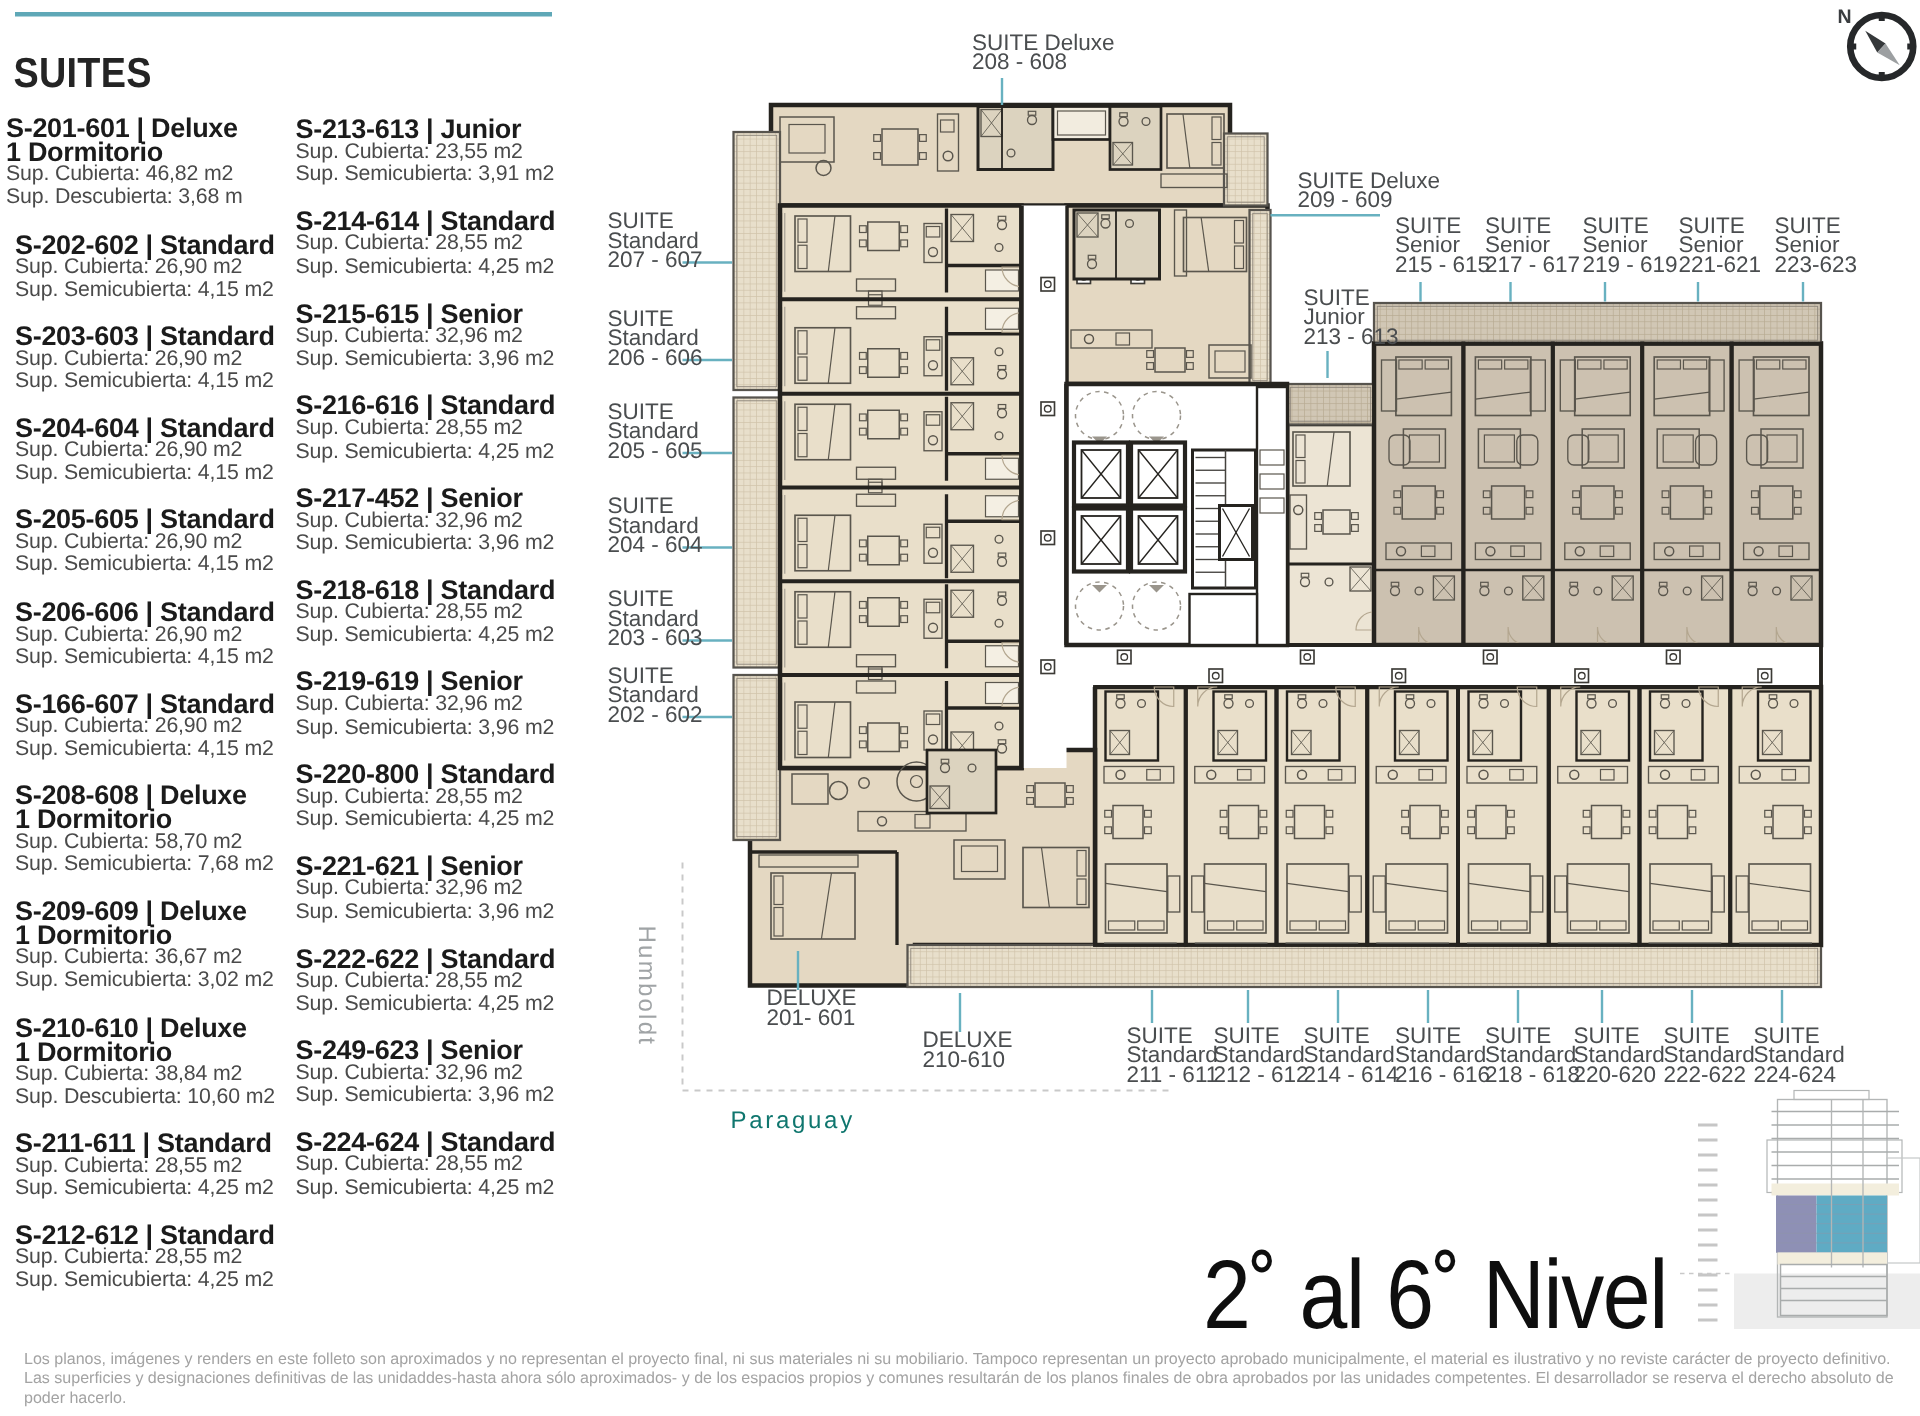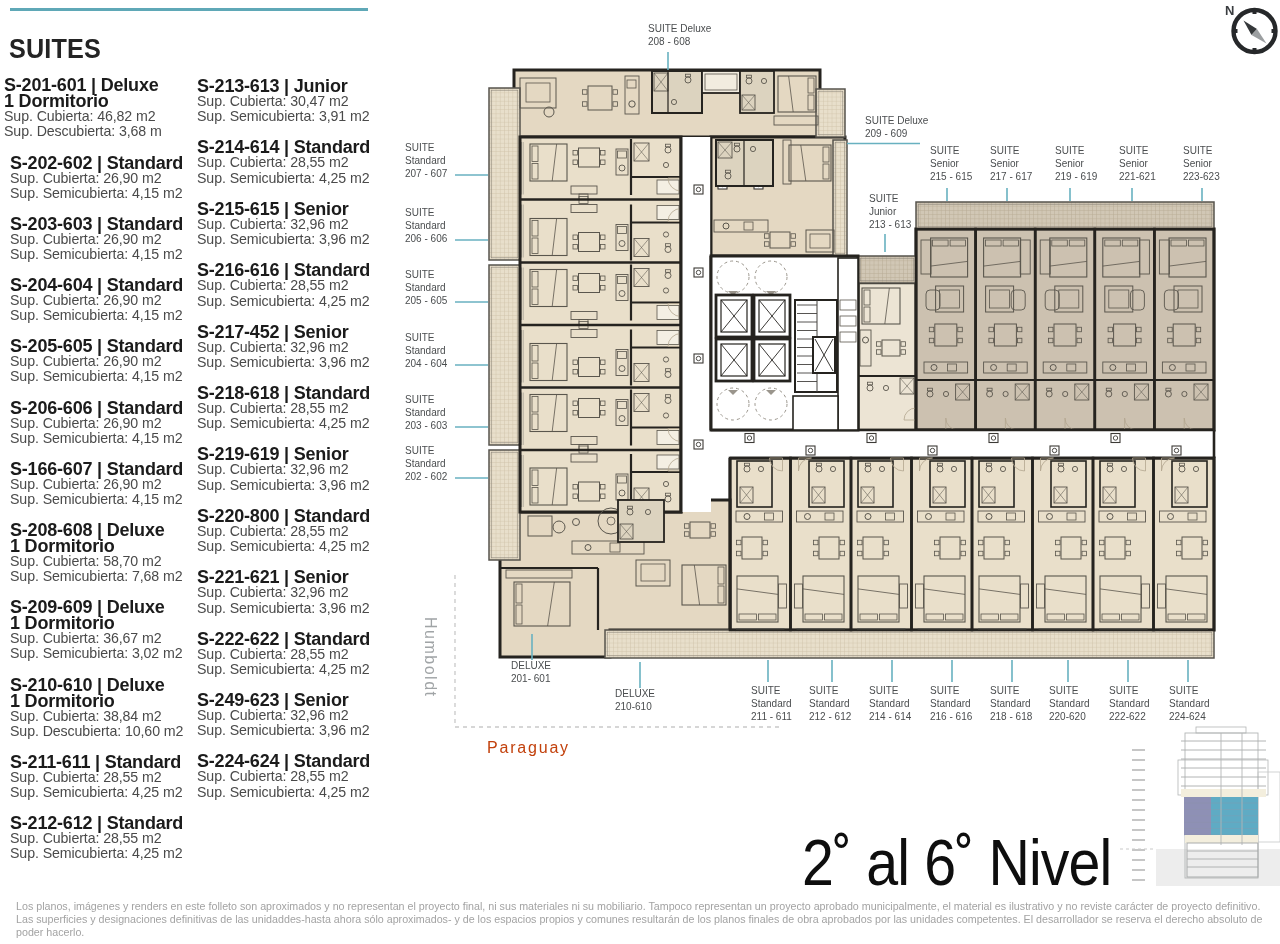--- a/index.html
+++ b/index.html
@@ -1,24 +1,24 @@
 <!DOCTYPE html>
 <html><head><meta charset="utf-8">
 <style>
 html,body{margin:0;padding:0;background:#fff;width:1280px;height:944px;overflow:hidden}
 body{font-family:"Liberation Sans",sans-serif;position:relative}
 .plan{position:absolute;left:0;top:0;width:1280px;height:944px}
 .entry{position:absolute;width:190px}
 .et{font-size:18px;font-weight:bold;color:#1b1b1b;line-height:16px;letter-spacing:-.2px;white-space:nowrap}
 .eb{font-size:14.2px;color:#4a4a4a;line-height:15.4px;white-space:nowrap;letter-spacing:-.1px}
-.pl{position:absolute;font-size:10px;color:#4a4d4f;line-height:13px;white-space:nowrap}
+.pl{position:absolute;font-size:15px;color:#4a4d4f;line-height:13px;white-space:nowrap}
 .title{position:absolute;left:802px;top:825px;font-size:65px;color:#0e0e0e;letter-spacing:-1px;white-space:nowrap;transform:scaleX(0.882);transform-origin:0 0}
 .foot{position:absolute;left:16px;top:900px;font-size:10.7px;color:#a3a3a3;line-height:13px;width:1264px}
 .humboldt{position:absolute;left:421px;top:617px;font-size:16px;color:#a0a4a6;letter-spacing:1.5px;writing-mode:vertical-rl}
-.paraguay{position:absolute;left:487px;top:739px;font-size:16px;color:#c2410c;letter-spacing:1.8px}
+.paraguay{position:absolute;left:487px;top:739px;font-size:16px;color:#0f766e;letter-spacing:1.8px}
 .topline{position:absolute;left:10px;top:8px;width:358px;height:2.6px;background:#5fa8b7}
 h1{position:absolute;left:9px;top:33px;font-size:28px;margin:0;color:#242424;letter-spacing:.2px;font-weight:bold;transform:scaleX(0.9);transform-origin:0 0}
 </style></head><body>
 
 <div class="topline"></div>
 
 <h1>SUITES</h1>
 
 <div class="entry" style="left:4px;top:77px">
     <div class="et">S-201-601 | Deluxe</div>
@@ -80,21 +80,21 @@
     <div class="eb">Sup. Semicubierta: 4,25 m2</div>
   </div>
 <div class="entry" style="left:10px;top:815px">
     <div class="et">S-212-612 | Standard</div>
     <div class="eb">Sup. Cubierta: 28,55 m2</div>
     <div class="eb">Sup. Semicubierta: 4,25 m2</div>
   </div>
 
 <div class="entry" style="left:197px;top:78.0px">
     <div class="et">S-213-613 | Junior</div>
-    <div class="eb">Sup. Cubierta: 30,47 m2</div>
+    <div class="eb">Sup. Cubierta: 23,55 m2</div>
     <div class="eb">Sup. Semicubierta: 3,91 m2</div>
   </div>
 <div class="entry" style="left:197px;top:139.4px">
     <div class="et">S-214-614 | Standard</div>
     <div class="eb">Sup. Cubierta: 28,55 m2</div>
     <div class="eb">Sup. Semicubierta: 4,25 m2</div>
   </div>
 <div class="entry" style="left:197px;top:200.8px">
     <div class="et">S-215-615 | Senior</div>
     <div class="eb">Sup. Cubierta: 32,96 m2</div>

